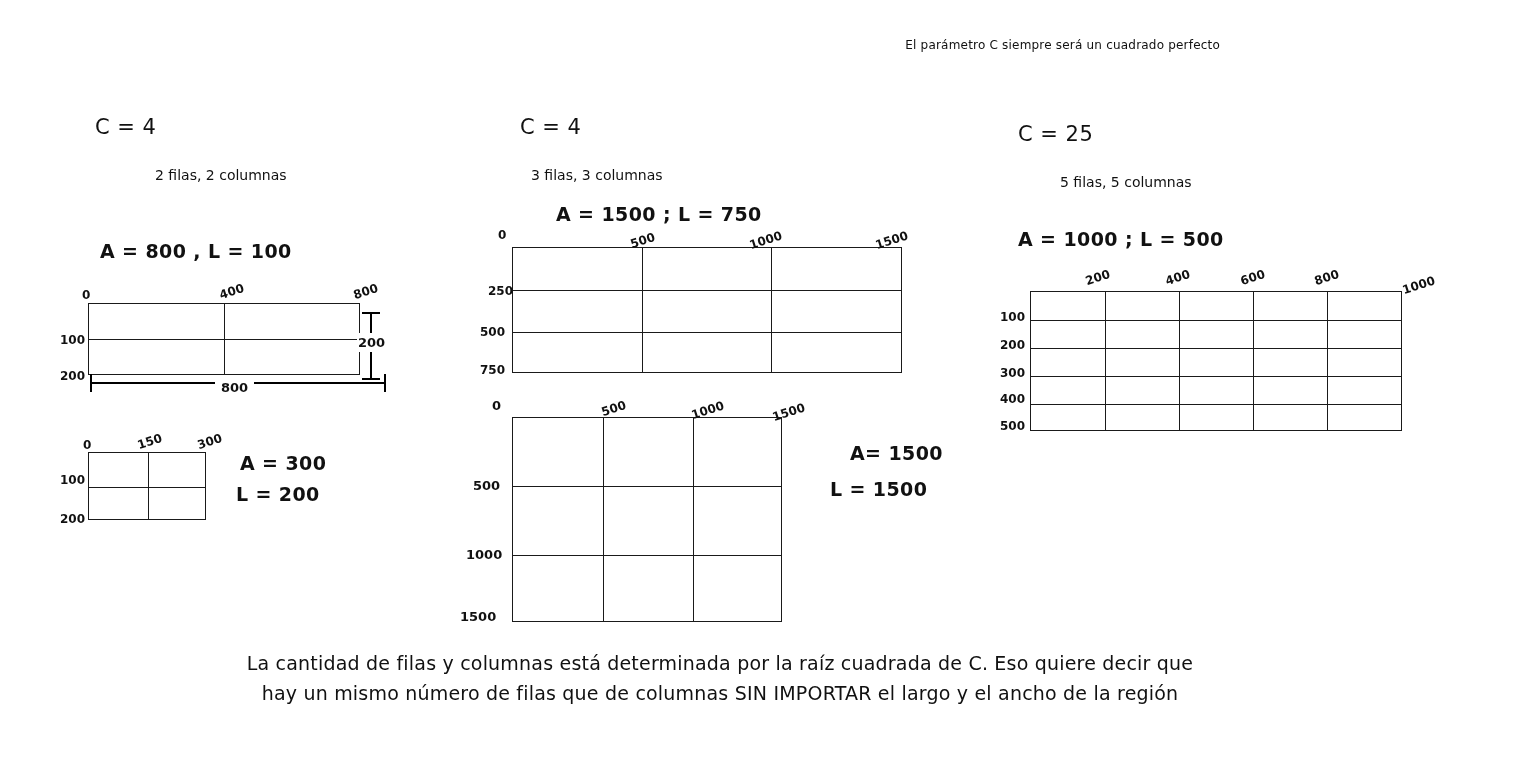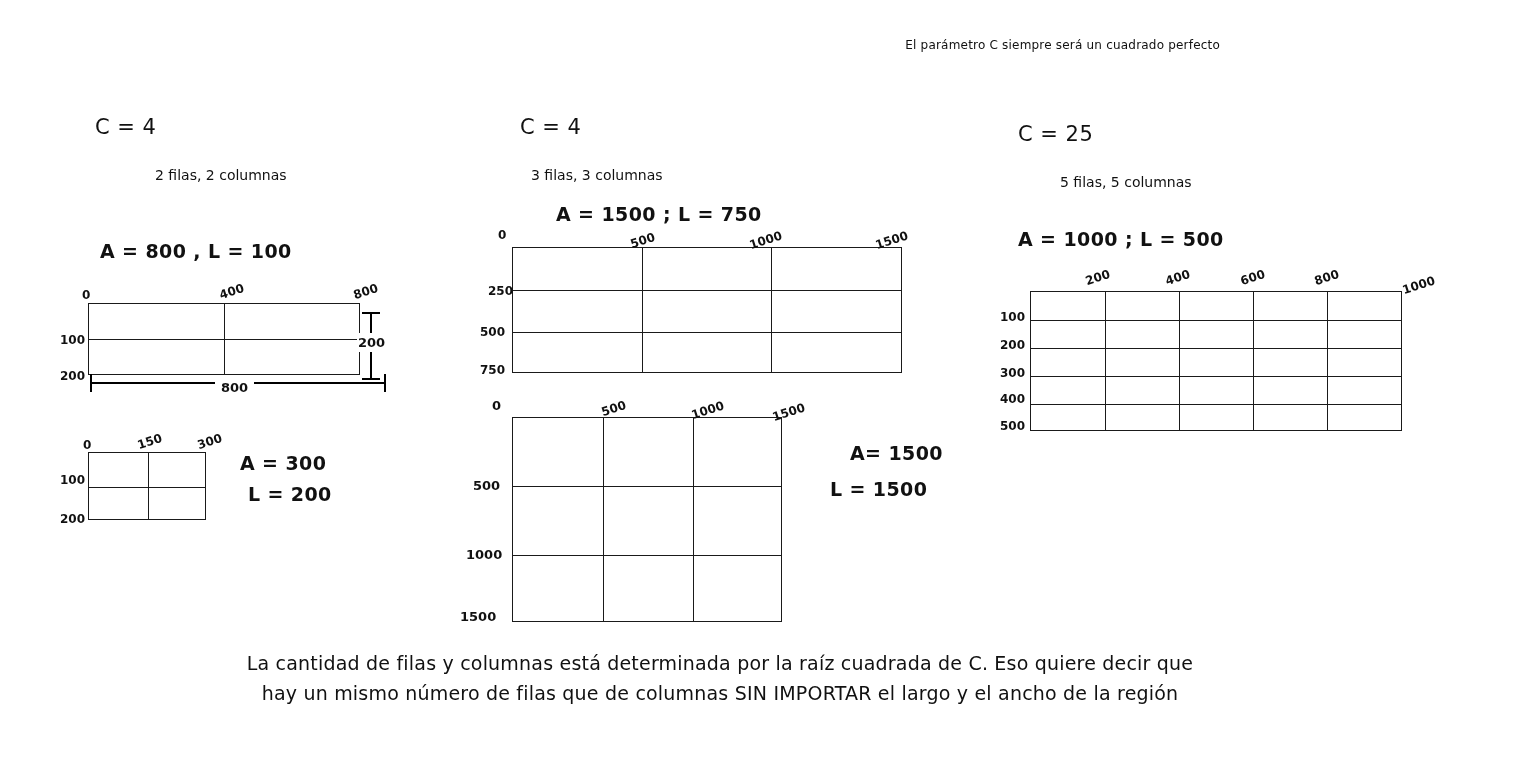--- a/index.html
+++ b/index.html
@@ -111,21 +111,21 @@
 <div class="grid" style="left:88px; top:452px; width:118px; height:68px;">
   <div class="gl-v" style="left:59px;"></div>
   <div class="gl-h" style="top:34px;"></div>
 </div>
 <div class="abs tick" style="left:83px; top:438px;">0</div>
 <div class="abs tick-rot" style="left:140px; top:438px;">150</div>
 <div class="abs tick-rot" style="left:200px; top:438px;">300</div>
 <div class="abs tick" style="left:60px; top:473px;">100</div>
 <div class="abs tick" style="left:60px; top:512px;">200</div>
 <div class="abs note" style="left:240px; top:452px;">A = 300</div>
-<div class="abs note" style="left:248px; top:483px;text-align:center;">L = 200</div>
+<div class="abs note" style="left:236px; top:483px;text-align:center;">L = 200</div>
 
 <div class="abs section-head" style="left:520px; top:115px;">C = 4</div>
 <div class="abs section-sub" style="left:531px; top:167px;">3 filas, 3 columnas</div>
 
 <div class="abs note" style="left:556px; top:203px;">A = 1500 ;  L = 750</div>
 
 <div class="grid" style="left:512px; top:247px; width:390px; height:126px;">
   <div class="gl-v" style="left:129px;"></div>
   <div class="gl-v" style="left:258px;"></div>
   <div class="gl-h" style="top:42px;"></div>

